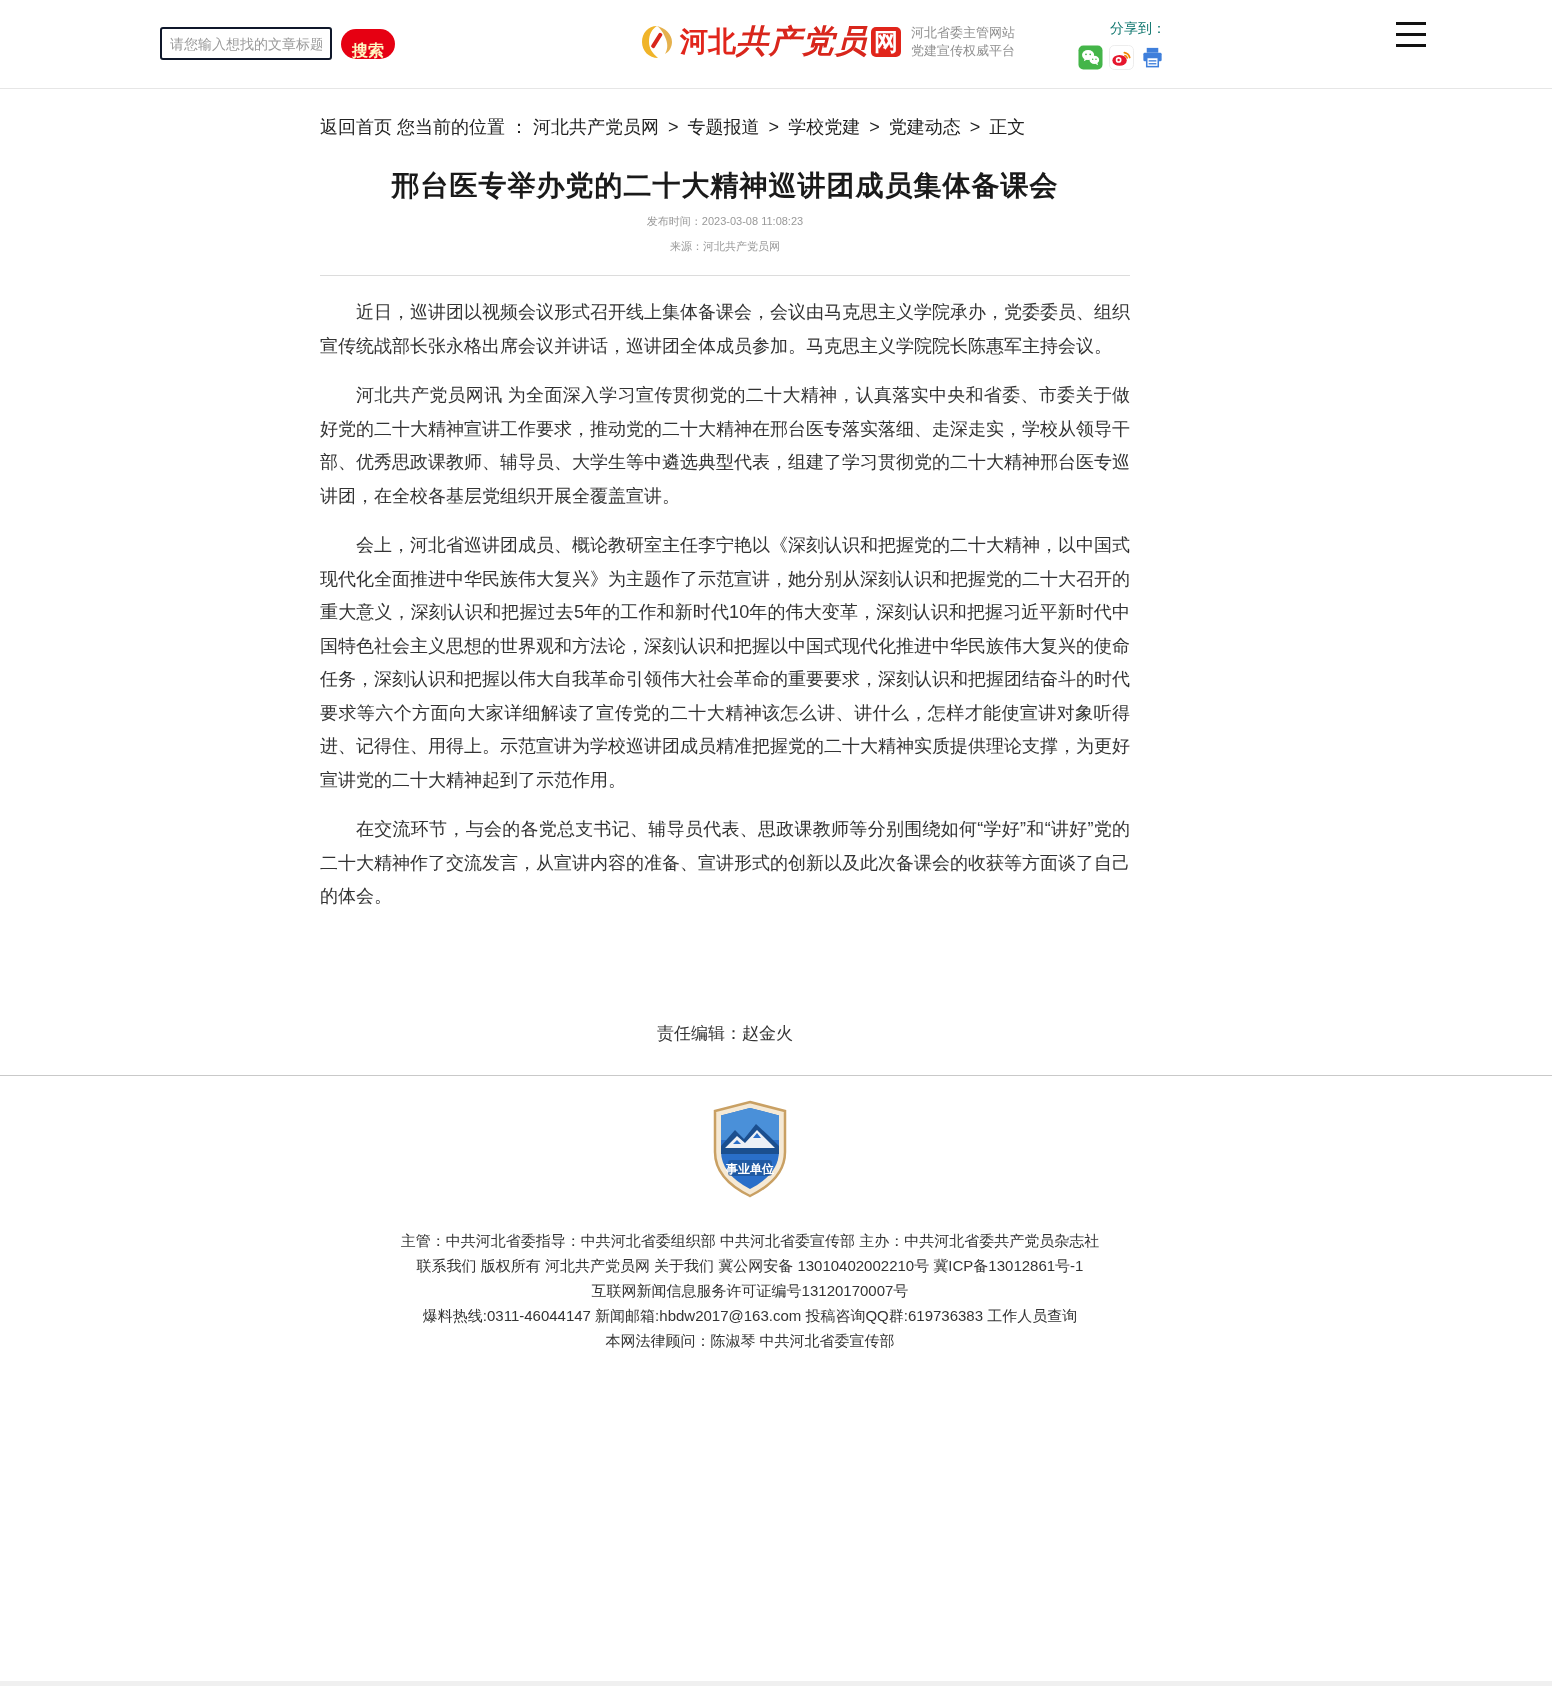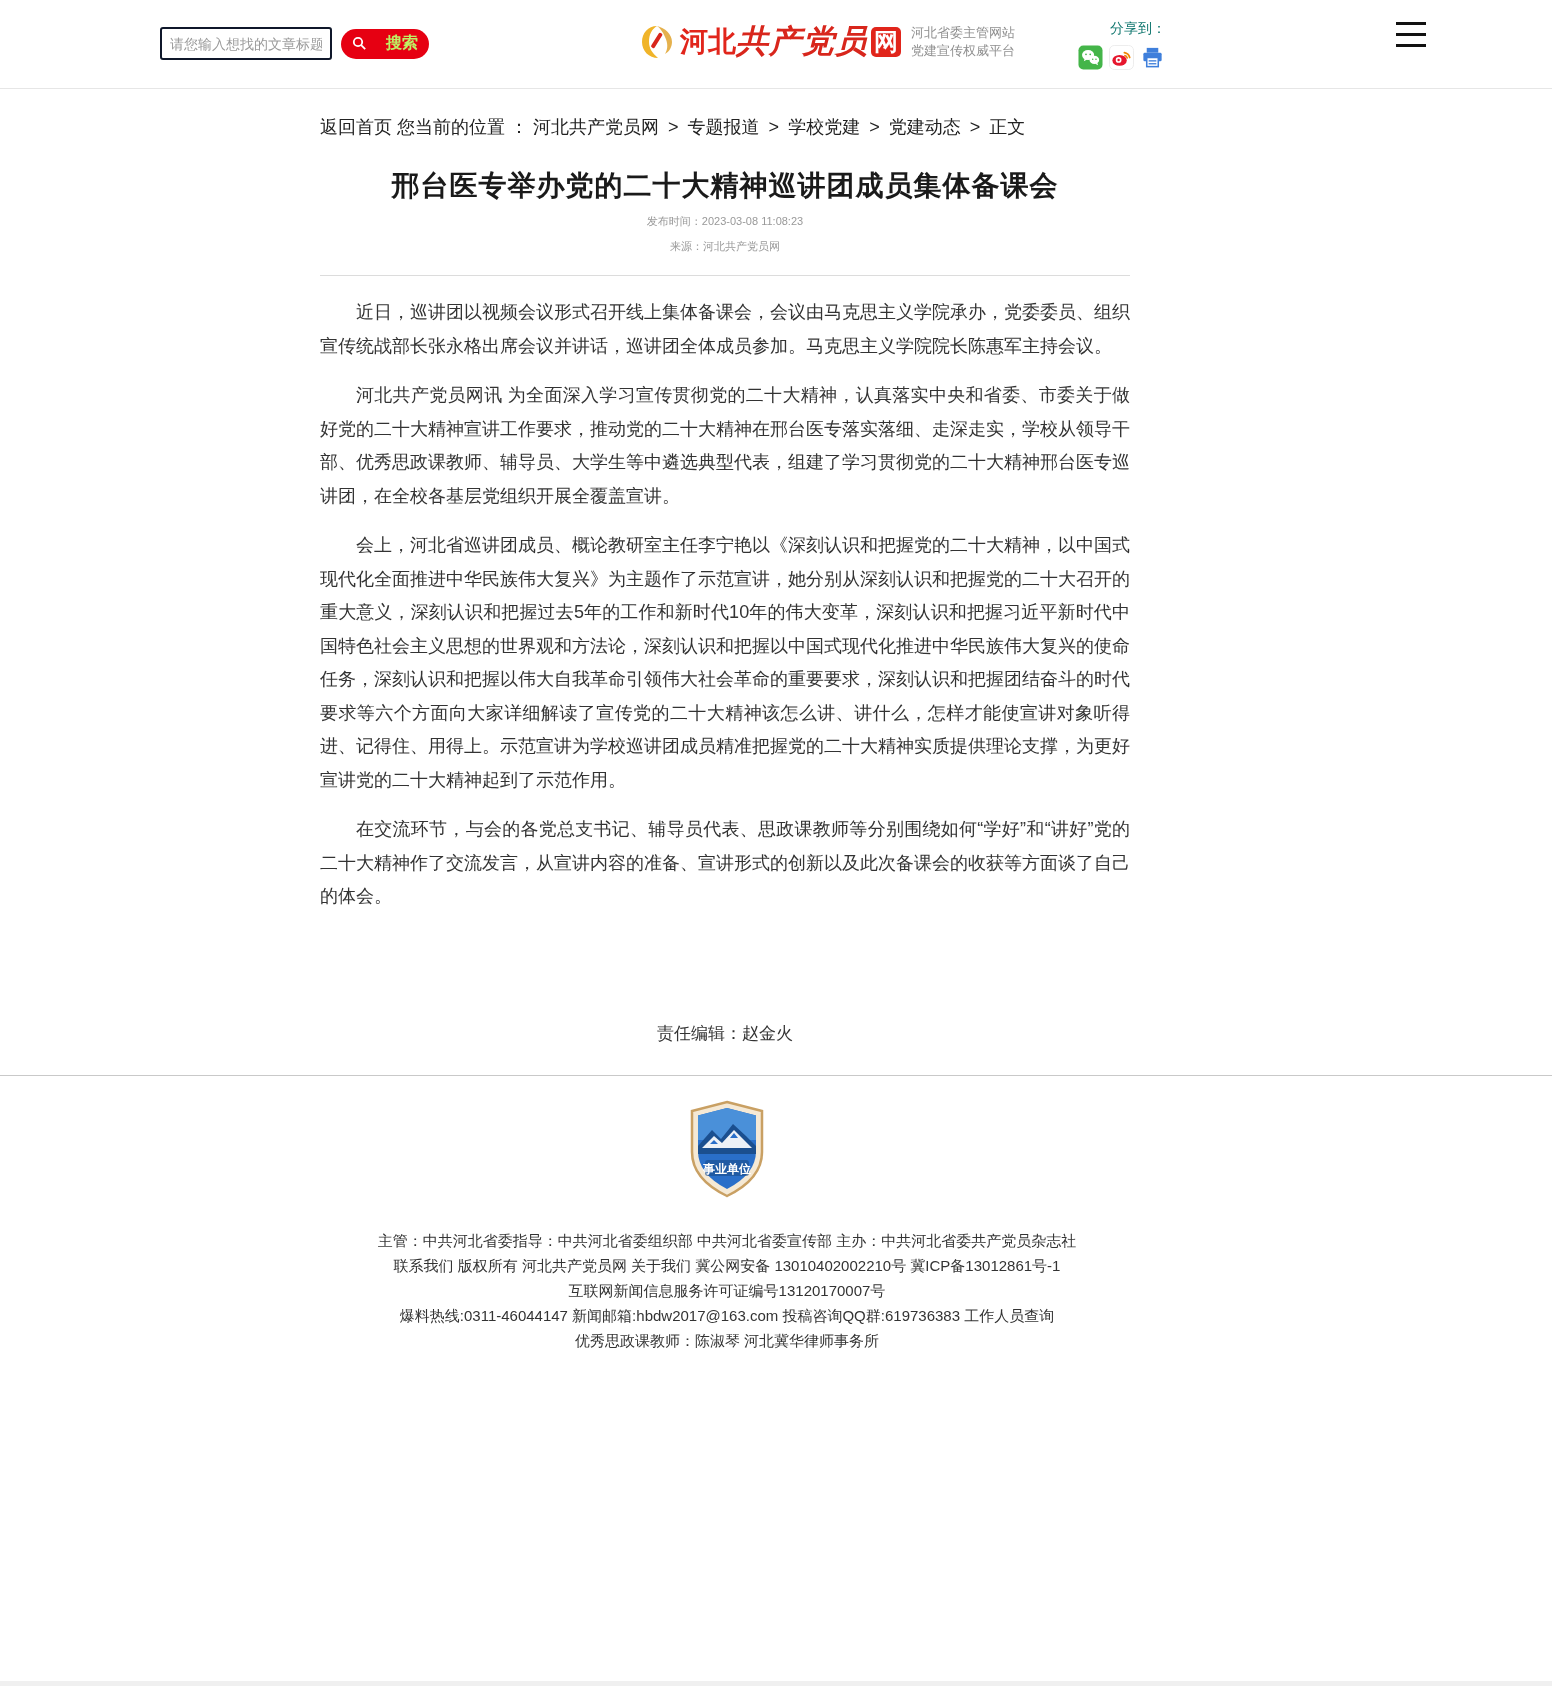--- a/index.html
+++ b/index.html
@@ -18,23 +18,23 @@
 
   .search-area { position: absolute; left: 160px; top: 27px; display: flex; align-items: center; }
   .search-input {
     width: 172px; height: 33px; border: 2px solid #0f172a; border-radius: 3px;
     padding: 0 8px; font-size: 14px; color: #333; outline: none;
     font-family: "Liberation Sans", "DejaVu Sans", sans-serif;
   }
   .search-input::placeholder { color: #9a9a9a; }
   .search-btn {
     margin-left: 9px; height: 30px; padding: 0 11px;
-    background: #e60012; color: #bef264; border: none; border-radius: 15px;
-    font-size: 16px; font-weight: bold; display: flex; align-items: center; gap: 19px;
-    cursor: pointer; font-family: "Liberation Sans", "DejaVu Sans", sans-serif;
+    background: #e60012; color: #fef9c3; border: none; border-radius: 15px;
+    font-size: 16px; font-weight: bold; display: flex; align-items: center; gap: 12px;
+    cursor: pointer; font-family: "Liberation Sans", "DejaVu Sans", sans-serif; flex-direction: column;
   }
 
   .logo-area { position: absolute; left: 638px; top: 20px; display: flex; align-items: center; }
   .logo-emblem { width: 38px; height: 38px; margin-right: 4px; }
   .logo-text { display: flex; align-items: center; white-space: nowrap; }
   .logo-prefix { color: #e1251b; font-size: 28px; font-weight: bold; }
   .logo-script {
     color: #d8261c; font-size: 32px; font-weight: bold; font-style: italic;
     font-family: "DejaVu Serif", "Liberation Serif", serif; letter-spacing: 1px;
   }
@@ -71,21 +71,21 @@
   .article-body { padding-top: 20px; }
   .article-body p {
     font-size: 18px; color: #333; line-height: 33.5px; text-indent: 2em;
     text-align: justify; margin-bottom: 16px;
   }
 
   .editor-line { margin-top: 108px; text-align: center; font-size: 17px; color: #333; }
 
   
   .footer-divider { margin-top: 30px; border-bottom: 1px solid #c9c9c9; }
-  .footer { padding-top: 24px; padding-bottom: 46px; }
+  .footer { padding-top: 24px; padding-bottom: 46px; margin-left: 23px; }
   .footer-inner { width: 1454px; text-align: center; }
   .footer-badge { display: inline-block; }
   .footer-lines { margin-top: 26px; }
   .footer-lines p { font-size: 15px; color: #333; line-height: 25px; }
   .bottom-strip { position: absolute; left: 0; bottom: 0; width: 100%; height: 5px; background: #f0f0f0; }
 </style>
 </head>
 <body>
 
 <div class="header">
@@ -207,18 +207,18 @@
       <path d="M22 44 L26 40 L30 44 Z M42 38 L46 33 L50 38 Z" fill="#2a6fc9"></path>
       <rect x="17" y="60" width="44" height="16" rx="3" fill="#1b4f8f" opacity="0.65"></rect>
       <text x="39" y="72.5" text-anchor="middle" fill="#ffffff" font-size="12" font-weight="bold">事业单位</text>
     </svg>
 
     <div class="footer-lines">
       <p>主管：中共河北省委指导：中共河北省委组织部 中共河北省委宣传部 主办：中共河北省委共产党员杂志社</p>
       <p>联系我们 版权所有 河北共产党员网 关于我们 冀公网安备 13010402002210号 冀ICP备13012861号-1</p>
       <p>互联网新闻信息服务许可证编号13120170007号</p>
       <p>爆料热线:0311-46044147 新闻邮箱:hbdw2017@163.com 投稿咨询QQ群:619736383 工作人员查询</p>
-      <p>优秀思政课教师：陈淑琴 河北冀华律师事务所</p>
+      <p>本网法律顾问：陈淑琴 中共河北省委宣传部</p>
     </div>
   </div>
 </footer>
 
 <div class="bottom-strip"></div>
 
 </body></html>

